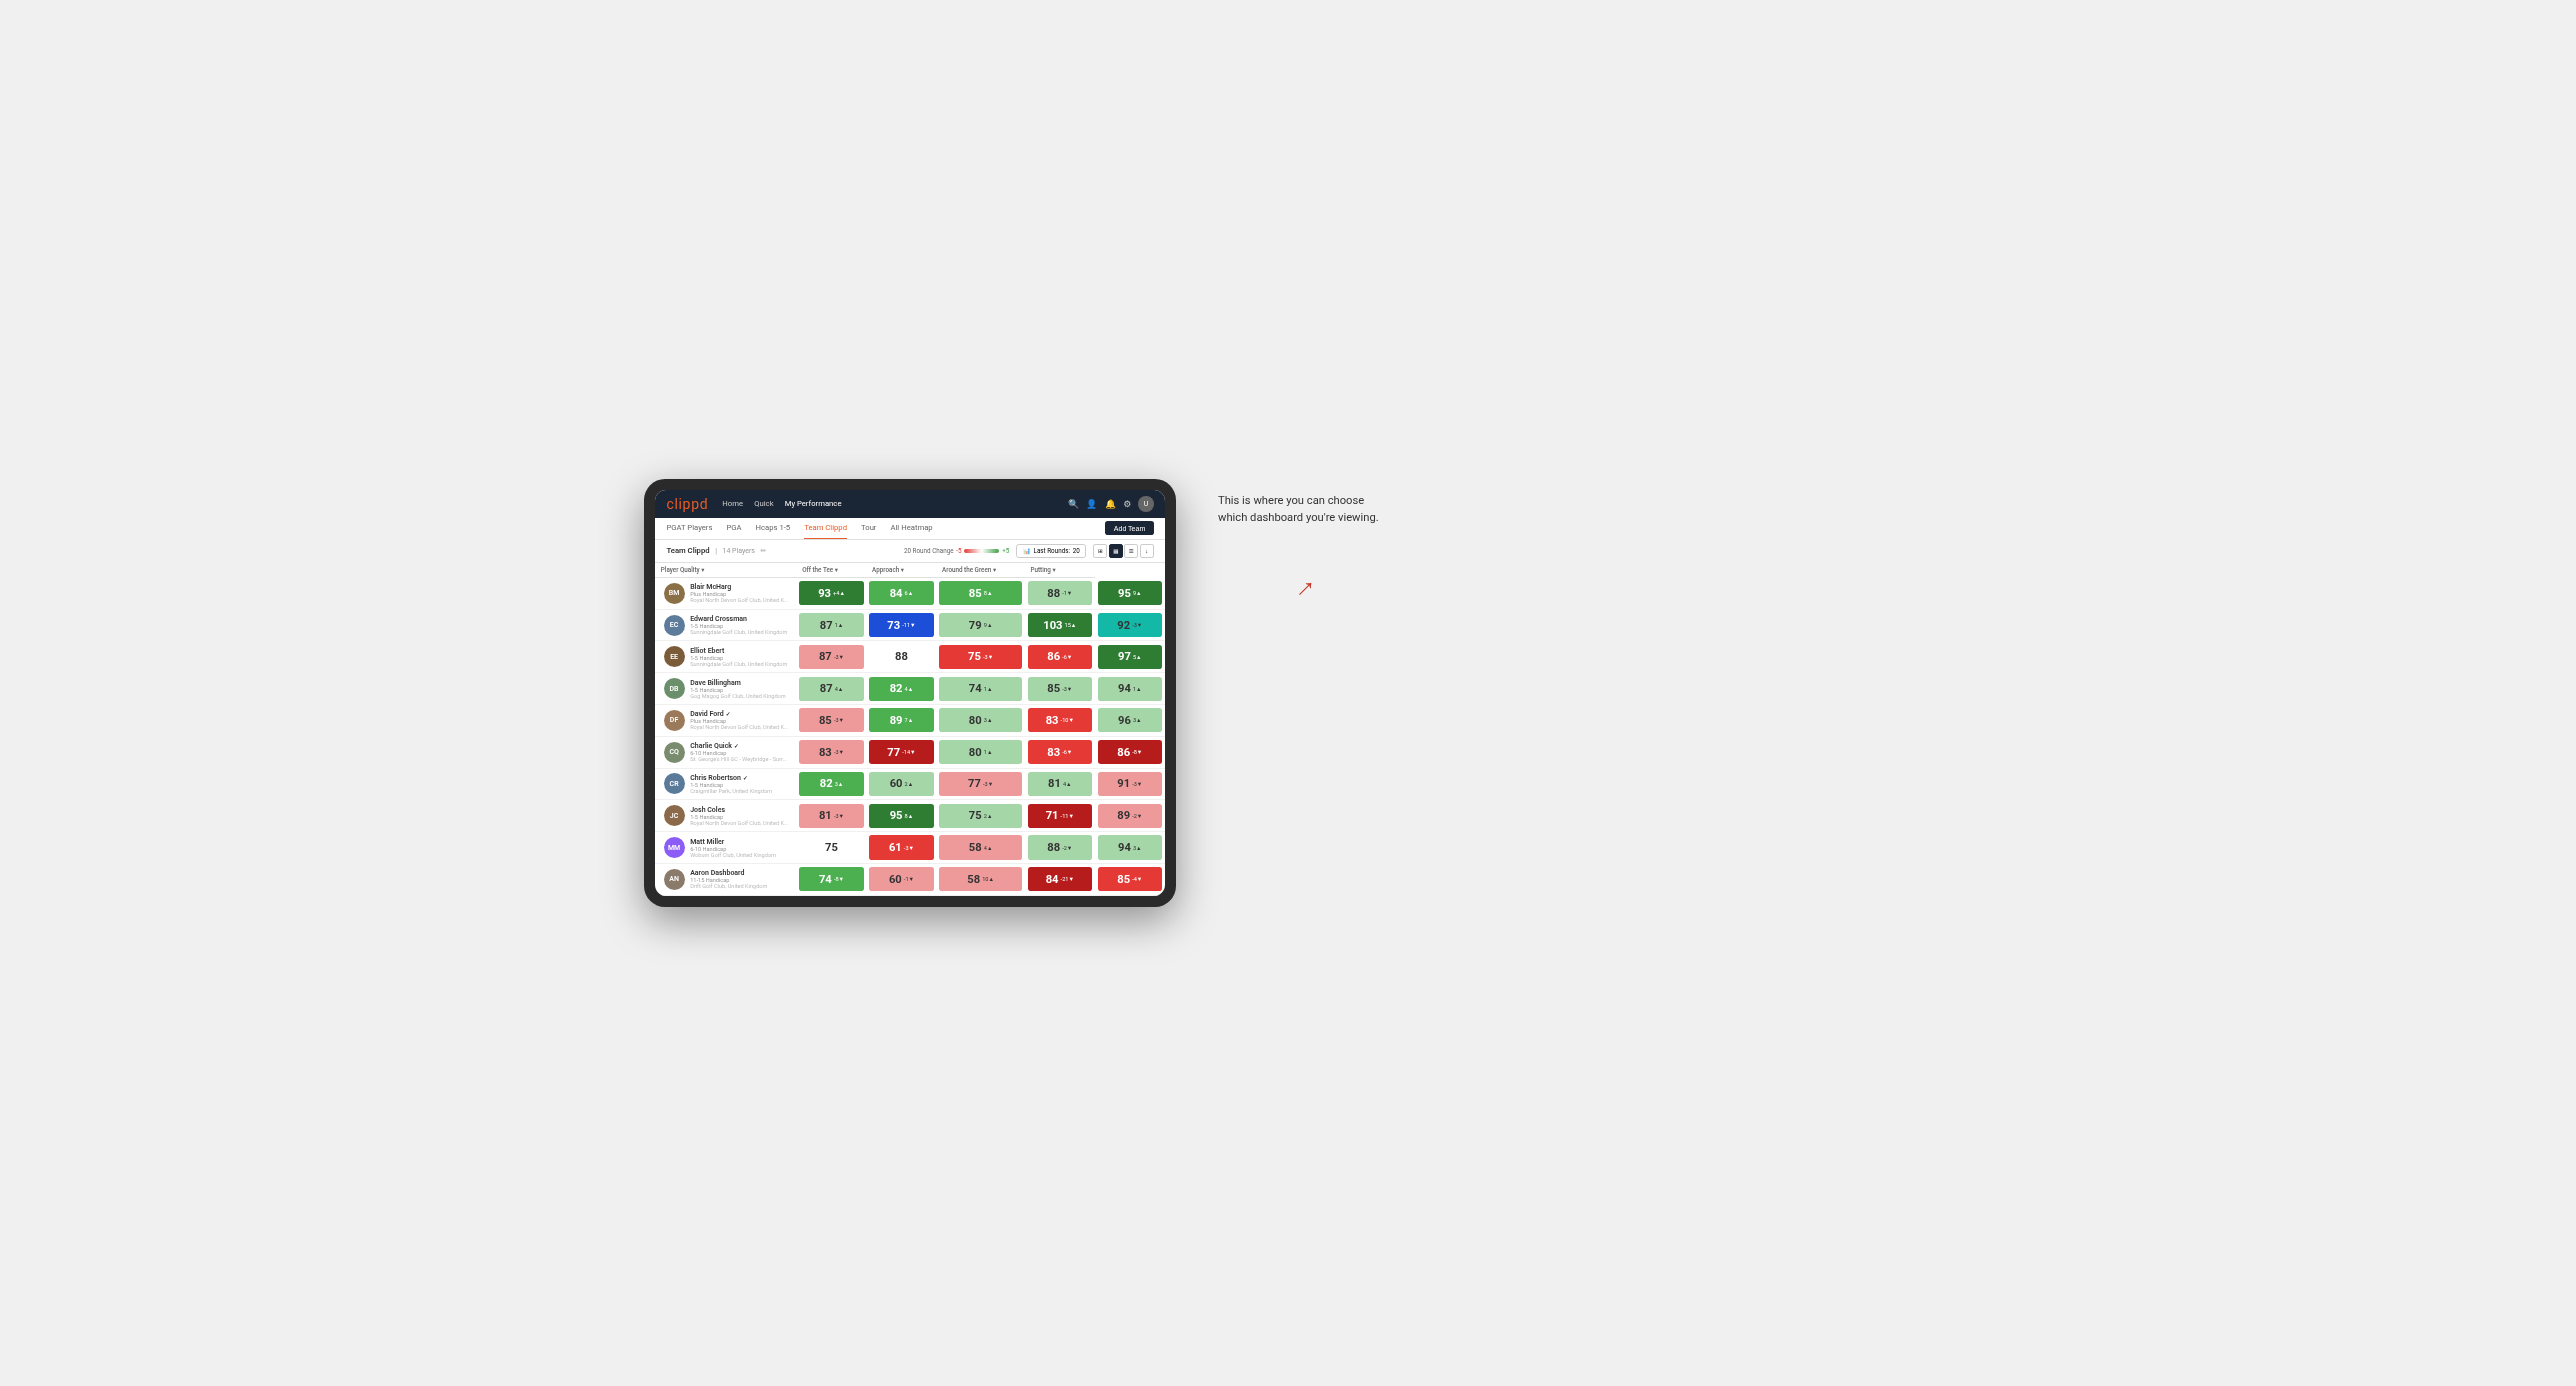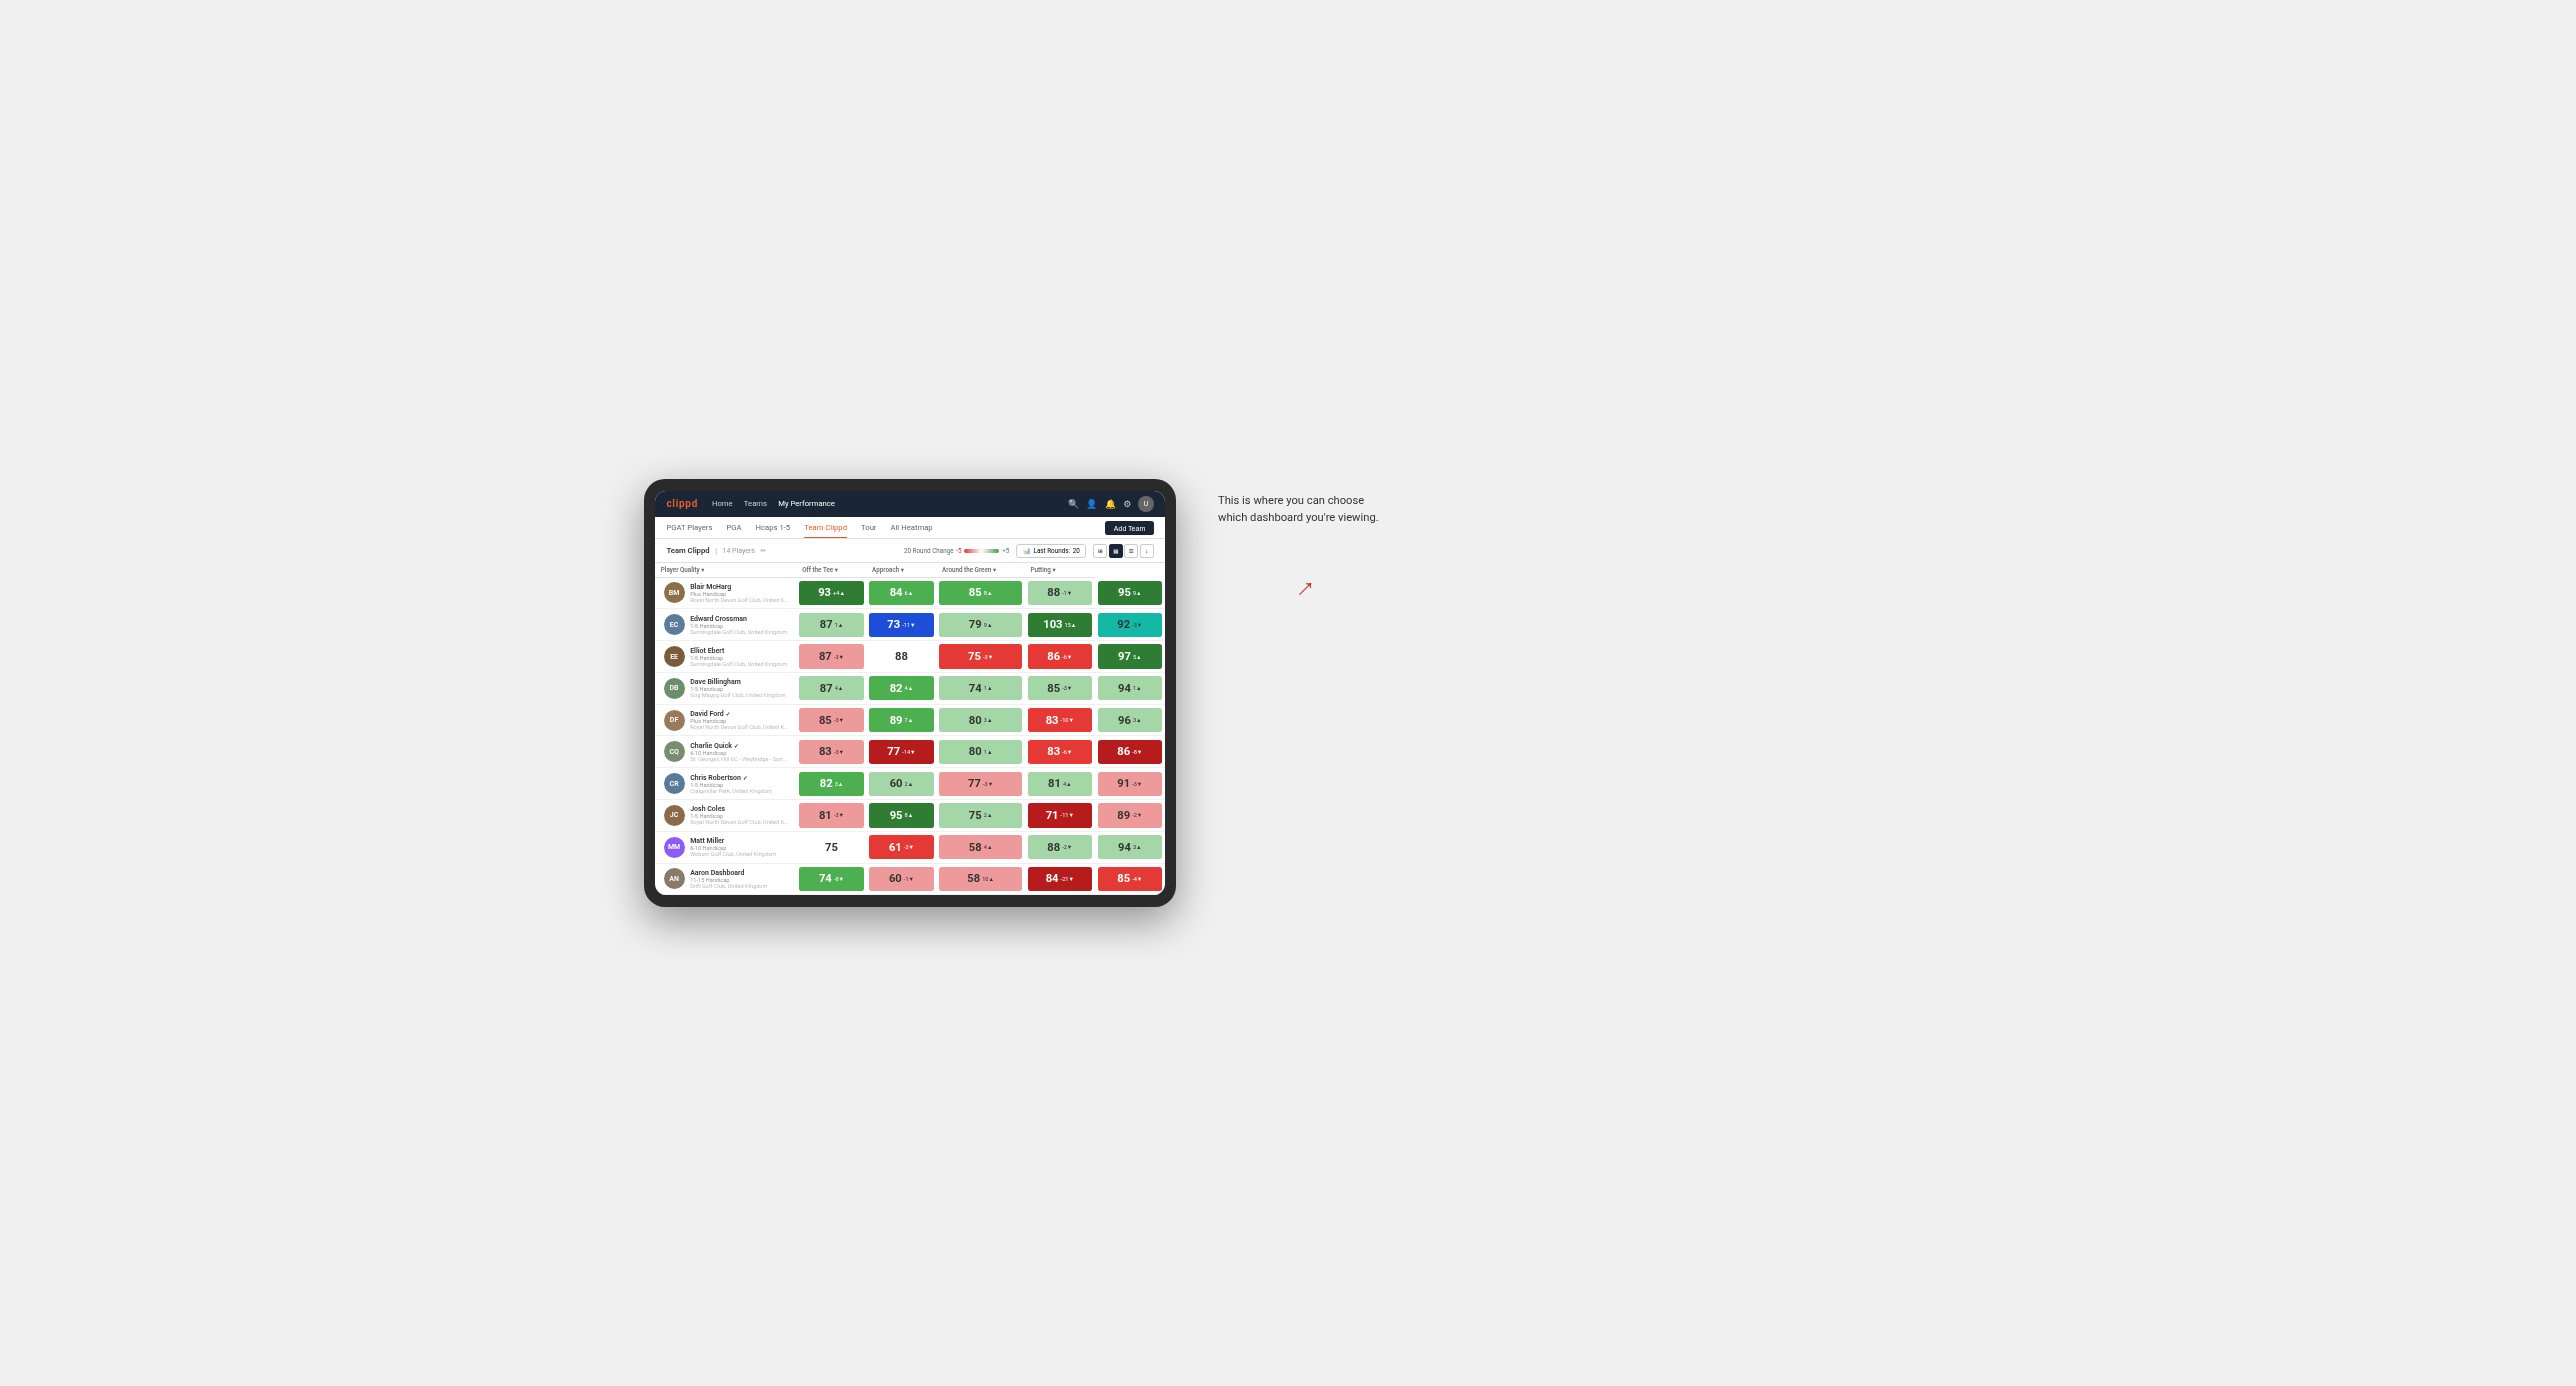--- a/index.html
+++ b/index.html
@@ -41,22 +41,22 @@
     .nav-bar {
       background: #1a2535;
       display: flex;
       align-items: center;
       padding: 5.6px 11.2px;
       gap: 14px;
     }
 
     .nav-logo {
       color: #e85d26;
-      font-weight: 700;
-      font-size: 10px;
+      font-weight: 400;
+      font-size: 14px;
       letter-spacing: 0.7px;
     }
 
     .nav-links {
       display: flex;
       gap: 11.2px;
       flex: 1;
     }
 
     .nav-link {
@@ -358,21 +358,21 @@
 
 <div class="page-wrapper">
 
   <div class="tablet-frame">
     <div class="tablet-screen">
 
       <div class="nav-bar">
         <div class="nav-logo">clippd</div>
         <div class="nav-links">
           <span class="nav-link">Home</span>
-          <span class="nav-link">Teams</span>
+          <span class="nav-link">Quick</span>
           <span class="nav-link active">My Performance</span>
         </div>
         <div class="nav-icons">
           <span class="nav-icon">🔍</span>
           <span class="nav-icon">👤</span>
           <span class="nav-icon">🔔</span>
           <span class="nav-icon">⚙</span>
           <div class="nav-avatar">U</div>
         </div>
       </div>

